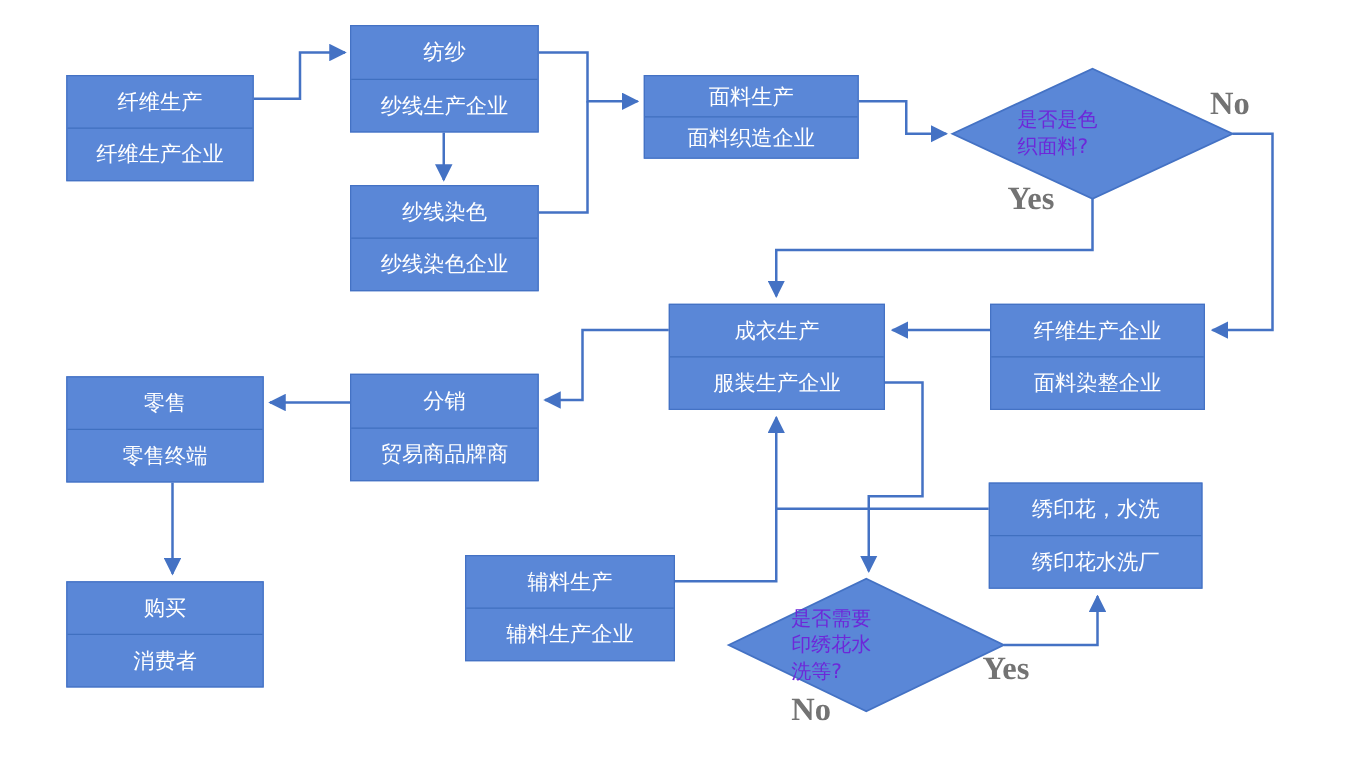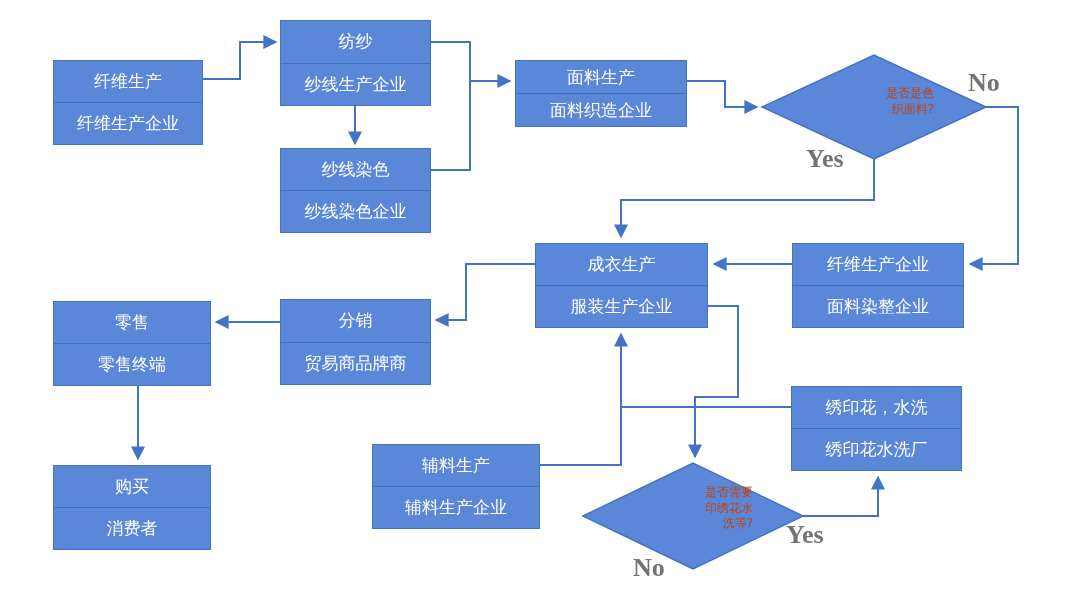--- a/index.html
+++ b/index.html
@@ -13,22 +13,22 @@
   .node{
     position:absolute;display:flex;flex-direction:column;
     background:#5A87D7;border:1.5px solid #4472C4;box-sizing:border-box;
   }
   .node .cell{
     flex:1;display:flex;align-items:center;justify-content:center;
     color:#ffffff;font-size:17px;font-weight:500;white-space:nowrap;
   }
   .node .cell.sub{border-top:1px solid #4070C0;}
   .diamond-text{
-    position:absolute;color:#c2410c;font-size:12px;font-weight:500;
-    text-align:right;line-height:1.3;width:120px;
+    position:absolute;color:#6d28d9;font-size:16px;font-weight:500;
+    text-align:left;line-height:1.3;width:120px;
   }
   .branch-label{
     position:absolute;color:#737373;font-size:26px;font-weight:600;font-family:Liberation Serif, serif;
   }
 </style>
 </head>
 <body>
 
 <div id="canvas">
 

